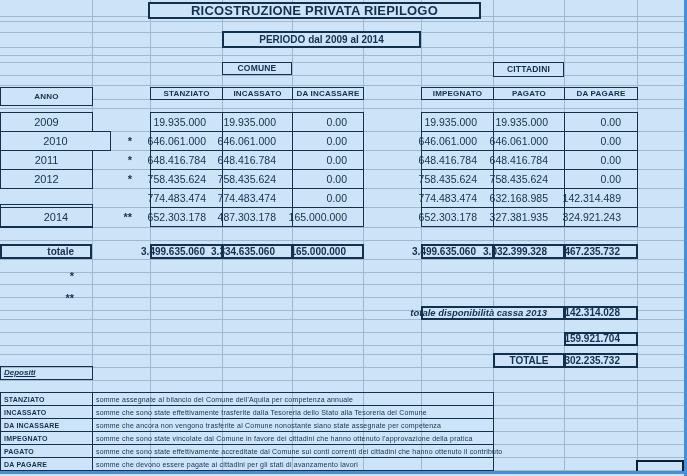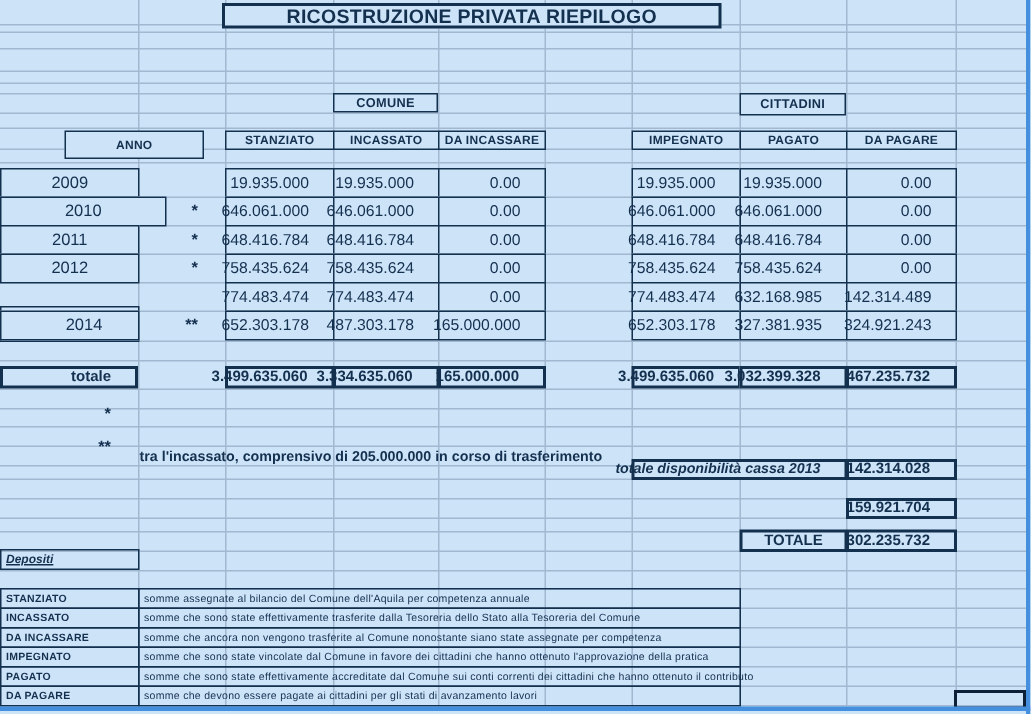--- a/index.html
+++ b/index.html
@@ -93,25 +93,26 @@
       <div class="gl" style="left: 0px; top: 405px; width: 684px; height: 1px;"></div>
       <div class="gl" style="left: 0px; top: 418px; width: 684px; height: 1px;"></div>
       <div class="gl" style="left: 0px; top: 431px; width: 684px; height: 1px;"></div>
       <div class="gl" style="left: 0px; top: 444px; width: 684px; height: 1px;"></div>
       <div class="gl" style="left: 0px; top: 457px; width: 684px; height: 1px;"></div>
       <div class="gl" style="left: 0px; top: 470px; width: 684px; height: 1px;"></div>
     </div>
 
   <div class="cell fill b2 center bold t-title" style="left:148px;top:2px;width:333px;height:17px;">RICOSTRUZIONE PRIVATA RIEPILOGO</div>
 
+  <div class="cell fill b2 center bold t-period" style="left:222px;top:31px;width:199px;height:17px;">PERIODO dal 2009 al 2014</div>
 
   <div class="cell fill b15 center bold t-group" style="left:222px;top:62px;width:70px;height:13px;">COMUNE</div>
   <div class="cell fill b15 center bold t-group" style="left:493px;top:62px;width:71px;height:15px;">CITTADINI</div>
 
-  <div class="cell fill b15 center bold t-head" style="left:0;top:87px;width:93px;height:19px;margin-left:43px;">ANNO</div>
+  <div class="cell fill b15 center bold t-head" style="left:0;top:87px;width:93px;height:19px;">ANNO</div>
   <div class="cell fill b15 center bold t-head" style="left:150px;top:87px;width:73px;height:13px;">STANZIATO</div>
   <div class="cell fill b15 center bold t-head" style="left:222px;top:87px;width:71px;height:13px;">INCASSATO</div>
   <div class="cell fill b15 center bold t-head" style="left:292px;top:87px;width:72px;height:13px;">DA INCASSARE</div>
   <div class="cell fill b15 center bold t-head" style="left:421px;top:87px;width:73px;height:13px;">IMPEGNATO</div>
   <div class="cell fill b15 center bold t-head" style="left:493px;top:87px;width:72px;height:13px;">PAGATO</div>
   <div class="cell fill b15 center bold t-head" style="left:564px;top:87px;width:74px;height:13px;">DA PAGARE</div>
 
   <div id="year-rows">
       <div class="cell fill b1 center t-year" style="left: 0px; top: 112px; width: 93px; height: 20px;">2009</div>
       <div class="cell right bold t-year" style="left: 92px; top: 112px; width: 56px; height: 20px;"></div>
@@ -166,21 +167,20 @@
   <div class="cell fill b2 right bold t-tot" style="left:0;top:244px;width:92px;height:15px;">totale</div>
   <div class="cell fill b2 right bold t-tot" style="left:150px;top:244px;width:73px;height:15px;">3.499.635.060</div>
   <div class="cell fill b2 right bold t-tot" style="left:222px;top:244px;width:71px;height:15px;">3.334.635.060</div>
   <div class="cell fill b2 right bold t-tot" style="left:292px;top:244px;width:72px;height:15px;">165.000.000</div>
   <div class="cell fill b2 right bold t-tot" style="left:421px;top:244px;width:73px;height:15px;">3.499.635.060</div>
   <div class="cell fill b2 right bold t-tot" style="left:493px;top:244px;width:72px;height:15px;">3.032.399.328</div>
   <div class="cell fill b2 right bold t-tot" style="left:564px;top:244px;width:74px;height:15px;">467.235.732</div>
 
   <div class="cell right bold t-year" style="left:40px;top:270px;width:50px;height:12px;">*</div>
   <div class="cell right bold t-year" style="left:40px;top:292px;width:50px;height:12px;">**</div>
-  <div class="cell left bold t-note" style="left:90px;top:298px;width:430px;height:13px;">tra l'incassato, comprensivo di 205.000.000 in corso di trasferimento</div>
 
   <div class="cell fill b2 right bold italic t-cassa" style="left:421px;top:306px;width:144px;height:14px;">totale disponibilità cassa 2013</div>
   <div class="cell fill b2 right bold t-tot" style="left:564px;top:306px;width:74px;height:14px;">142.314.028</div>
   <div class="cell fill b2 right bold t-tot" style="left:564px;top:332px;width:74px;height:14px;">159.921.704</div>
 
   <div class="cell fill b2 center bold t-tot" style="left:493px;top:353px;width:72px;height:15px;">TOTALE</div>
   <div class="cell fill b2 right bold t-tot" style="left:564px;top:353px;width:74px;height:15px;">302.235.732</div>
 
   <div class="cell b1 left bold italic under" style="left:0;top:366px;width:93px;height:14px;font-size:8px;">Depositi</div>
 

